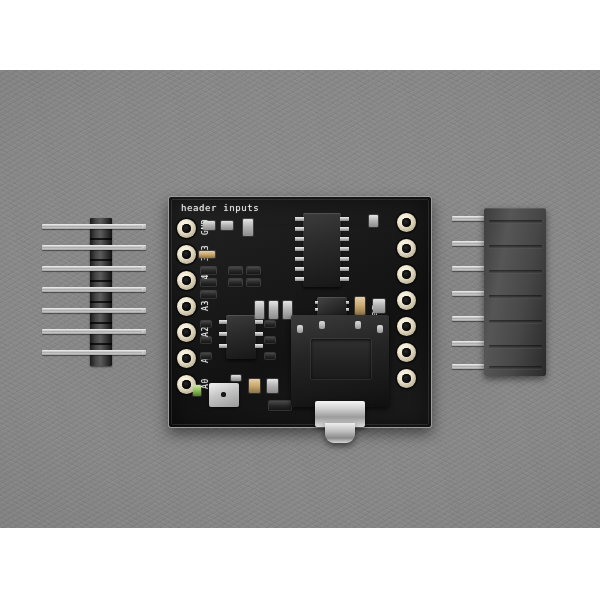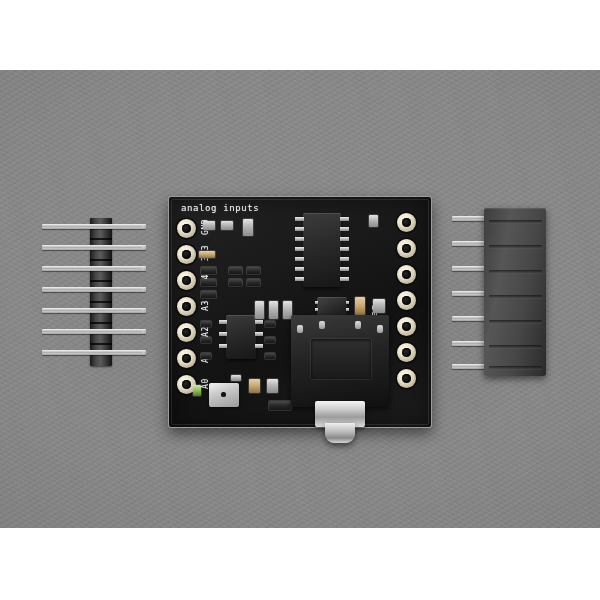--- a/index.html
+++ b/index.html
@@ -128,21 +128,21 @@
       <div class="fslot" style="top:62px"></div>
       <div class="fslot" style="top:87px"></div>
       <div class="fslot" style="top:112px"></div>
       <div class="fslot" style="top:137px"></div>
       <div class="fslot" style="top:158px"></div>
     </div>
   </div>
 
   <div id="pcb">
 
-    <div class="silk" style="left:12px;top:6px;">analog inputs</div>
+    <div class="silk" style="left:12px;top:6px;">header inputs</div>
     <div class="silk" style="left:200px;top:168px;transform:rotate(-90deg);transform-origin:0 0;">exp header</div>
 
     <div class="pad" style="left:8px;top:22px;">
         <i></i>
       </div>
     <div class="silk" style="left:32px;top:38px;font-size:8px;transform:rotate(-90deg);transform-origin:0 0;">GND</div>
 
     <div class="pad" style="left:8px;top:48px;">
         <i></i>
       </div>

